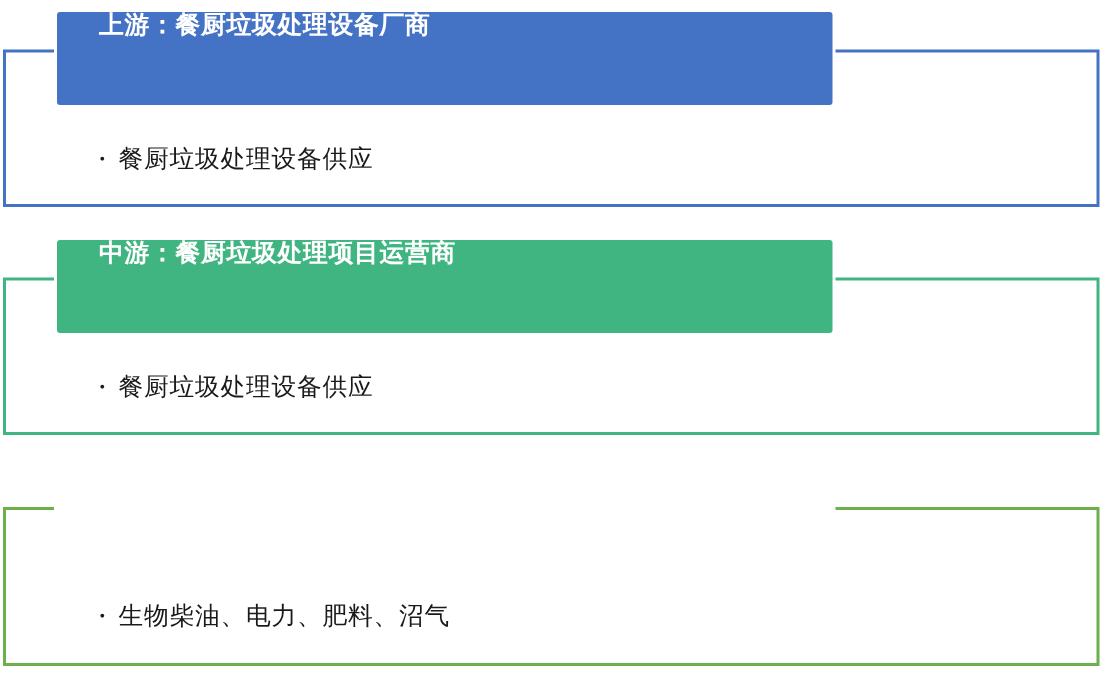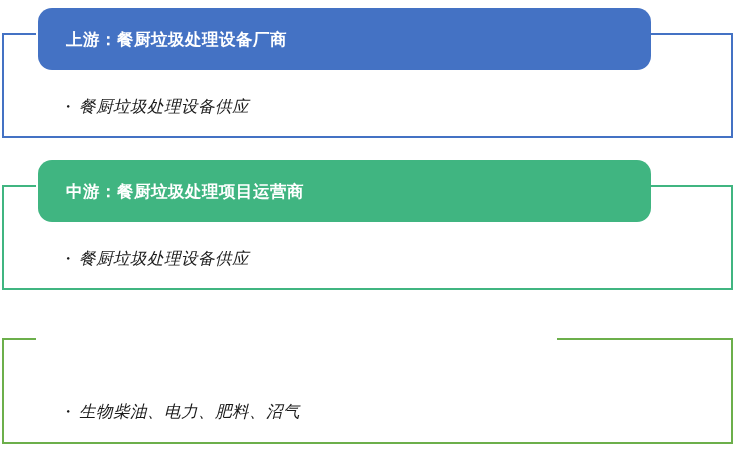--- a/index.html
+++ b/index.html
@@ -41,26 +41,25 @@
   .frame-notch {
     position: absolute;
     background: #ffffff;
     height: 6px;
   }
 
   
   .stage-tab {
     position: absolute;
     left: 38px;
-    width: 613px;
+    width: 517px;
     box-sizing: border-box;
     background: var(--accent);
-    border-radius: 14px;
+    border-radius: 2px;
     display: flex;
-    align-items: center;
   }
 
   .stage-tab-label {
     color: #ffffff;
     font-size: 16.5px;
     font-weight: bold;
     letter-spacing: 0.5px;
     padding-left: 28px;
     white-space: nowrap;
     line-height: 1.1;
@@ -80,21 +79,20 @@
     line-height: 1;
     margin-right: 3px;
   }
 
   .bullet-text {
     color: #1a1a1a;
     font-size: 16.5px;
     letter-spacing: 0.5px;
     white-space: nowrap;
     line-height: 1.2;
-    font-style: italic;
   }
 
   
   #stage-1 { top: 0; height: 150px; }
   #stage-1 .stage-frame { top: 33px;  height: 105px; }
   #stage-1 .frame-notch { left: 36px; width: 521px; top: 31px; }
   #stage-1 .stage-tab   { top: 8px;   height: 62px; }
   #stage-1 .stage-body  { top: 92px;  height: 30px; }
 
   #stage-2 { top: 152px; height: 150px; }

